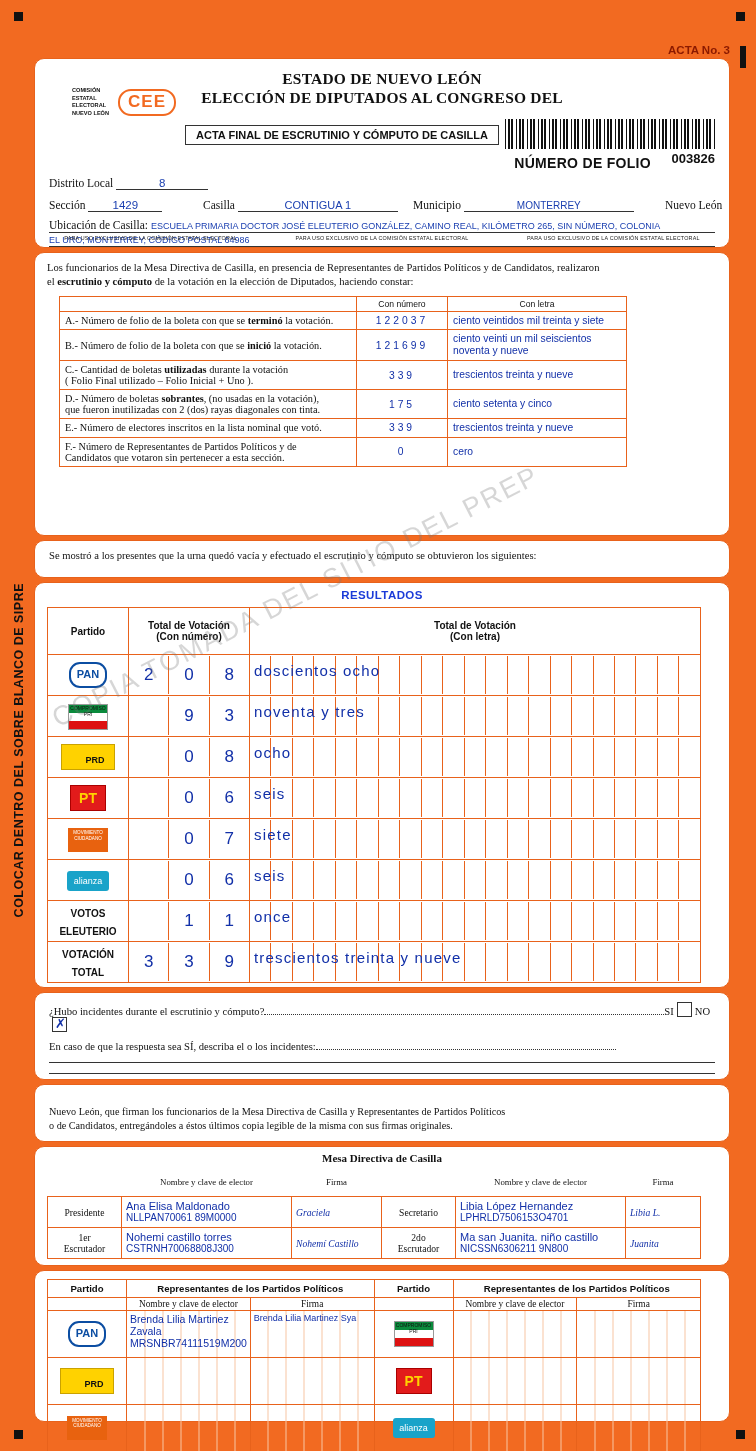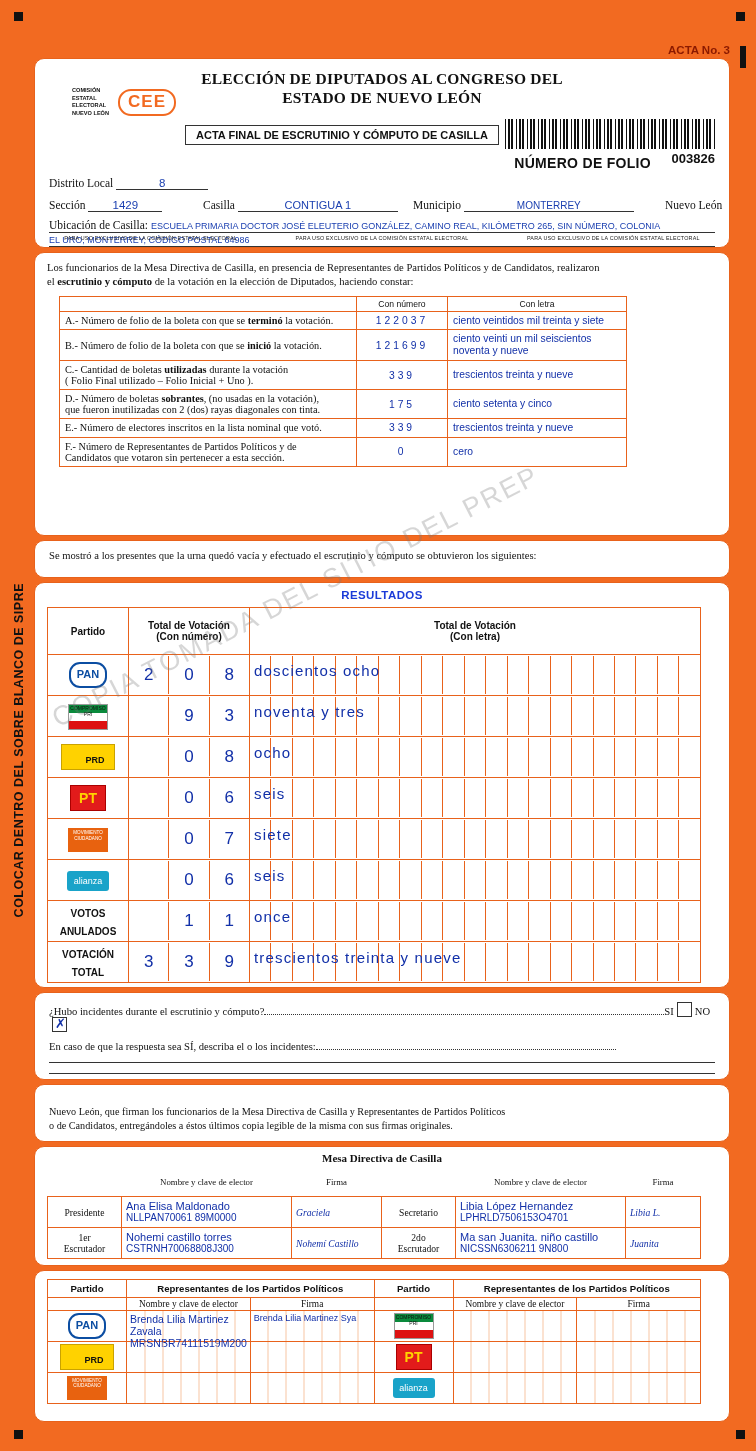--- a/index.html
+++ b/index.html
@@ -172,21 +172,21 @@
   .hw{font-family:"Liberation Sans",sans-serif;color:#1230a8;font-size:11px;line-height:1.05;}
   .hw2{font-family:"Liberation Sans",sans-serif;color:#1230a8;font-size:10px;line-height:1.05;}
   .sig{font-family:"Liberation Serif",serif;color:#1230a8;font-size:11px;font-style:italic;}
 
   
   #reps-panel{left:34px;top:1270px;width:694px;height:150px;}
   table.reps{width:654px;margin:8px 12px;border-collapse:collapse;table-layout:fixed;}
   table.reps td,table.reps th{border:1px solid #E8621B;font-size:9.4px;}
   table.reps th{font-family:"Liberation Sans",sans-serif;font-weight:bold;font-size:9.6px;padding:3px 2px;}
   .subhd{font-size:8.4px;font-family:"Liberation Serif",serif;text-align:center;padding:1px;}
-  .cellgrid{height:30px;padding:0;position:relative;background:
+  .cellgrid{height:30px;padding:8px;position:relative;background:
      repeating-linear-gradient(to right,transparent 0 17px,#F7C5A2 17px 18px);}
   .cellhand{position:absolute;left:3px;top:2px;color:#1230a8;font-family:"Liberation Sans",sans-serif;font-size:10.5px;line-height:1.15;}
 
   .watermark{
     position:absolute;left:120px;top:540px;width:620px;height:470px;
     transform:rotate(-27deg);color:rgba(120,120,120,.30);
     font-family:"Liberation Sans",sans-serif;font-size:27px;letter-spacing:2px;
     pointer-events:none;white-space:nowrap;
   }
 </style>
@@ -204,22 +204,22 @@
   </div>
 
   <div class="acta-no">ACTA No.  3</div>
 
   <div class="vertical-strip">
     <span>COLOCAR DENTRO DEL SOBRE BLANCO DE SIPRE</span>
   </div>
 
   <div class="panel" id="header-panel">
     <div class="title">
+      <div>ESTADO DE NUEVO LEÓN</div>
       <div>ELECCIÓN DE DIPUTADOS AL CONGRESO DEL</div>
-      <div>ESTADO DE NUEVO LEÓN</div>
     </div>
 
     <div class="logo-block">
       <span class="cee-text">
         <span>COMISIÓN</span><br>
         <span>ESTATAL</span><br>
         <span>ELECTORAL</span><br>
         <span>NUEVO LEÓN</span>
       </span>
       <span class="cee-badge">CEE</span>
@@ -545,21 +545,21 @@
                 <div class="b"></div>
                 <div class="b"></div>
                 <div class="b"></div>
                 <div class="b"></div>
               </div>
           <div class="letters-overlay">seis</div>
         </td>
       </tr>
 
       <tr>
-        <td class="party-cell"><span class="party-label">VOTOS ANULADOS</span></td>
+        <td class="party-cell"><span class="party-label">VOTOS ELEUTERIO</span></td>
         <td class="num-boxes">
           <div class="boxrow">
                 <div class="b"></div>
                 <div class="b">1</div>
                 <div class="b">1</div>
               </div>
         </td>
         <td class="letter-boxes">
           <div class="lb">
                 <div class="b"></div>

